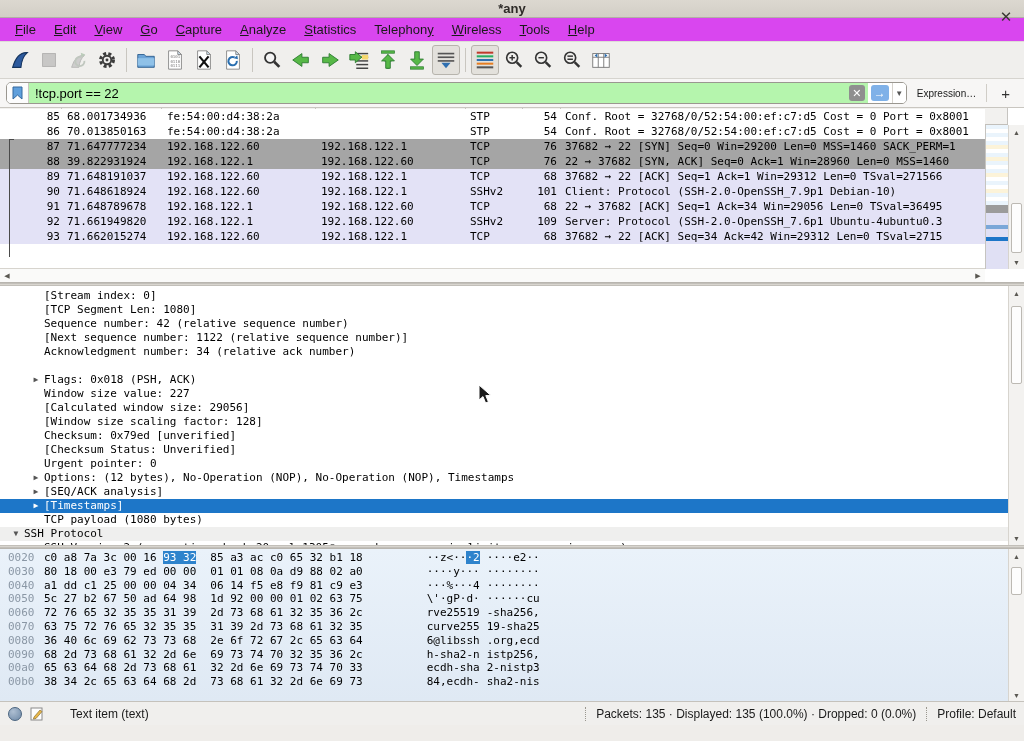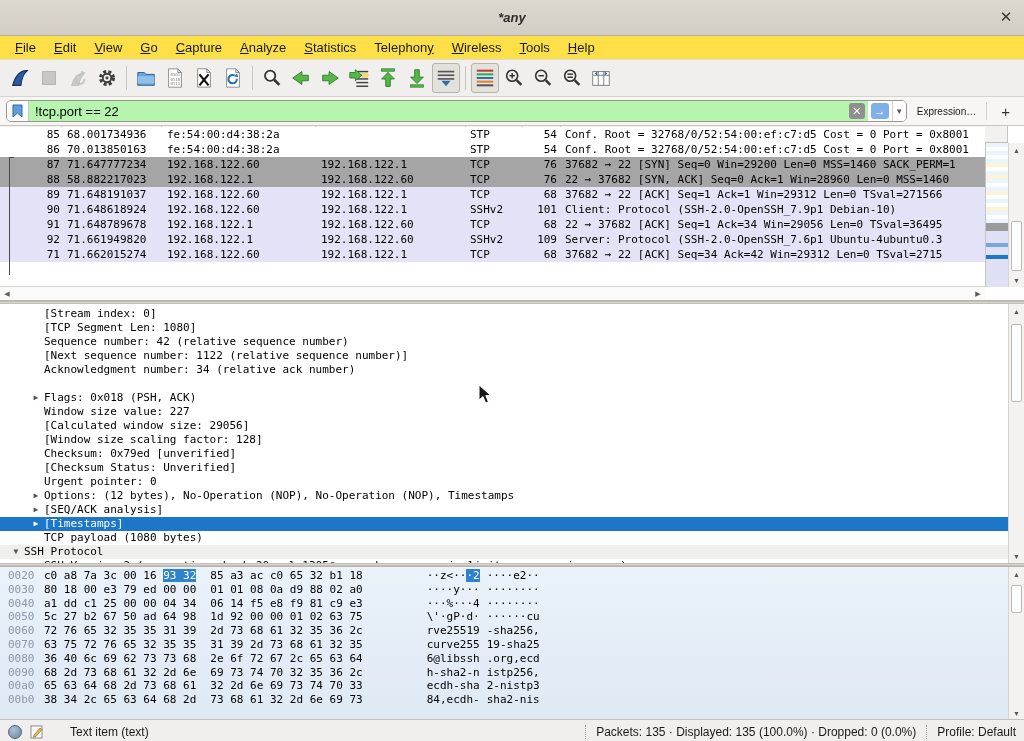--- a/index.html
+++ b/index.html
@@ -1,30 +1,30 @@
 <!DOCTYPE html>
 <html><head>
 <meta charset="utf-8">
 <style>
   * { margin:0; padding:0; box-sizing:border-box; }
   html,body { width:1024px; height:741px; overflow:hidden; background:#efedea;
               font-family:"Liberation Sans","DejaVu Sans",sans-serif; }
   .mono { font-family:"DejaVu Sans Mono","Liberation Mono",monospace; }
 
   
-  .titlebar { height:36px; background:linear-gradient(#dcd8d0,#d2cec6);
+  .titlebar { height:18px; background:linear-gradient(#dcd8d0,#d2cec6);
               border-bottom:1px solid #b2aea6; position:relative;
-              display:flex; align-items:center; justify-content:center;font-style:italic; }
+              display:flex; align-items:center; justify-content:center; }
   .title-text { font-weight:bold; font-size:13px; color:#2e2b28; }
   .close-btn { position:absolute; right:8px; top:7px; width:20px; height:20px;
                display:flex; align-items:center; justify-content:center;
                font-size:15px; font-weight:bold; color:#3a3733; cursor:default; }
 
   
-  .menubar { height:24px; background:#fde047; border-bottom:1px solid #dedcd7;
+  .menubar { height:24px; background:#d946ef; border-bottom:1px solid #dedcd7;
              display:flex; align-items:center; padding-left:6px; }
   .menu-item { font-size:13px; color:#1a1a1a; padding:3px 9px; }
   .menu-item u { text-decoration:underline; }
 
   
   .toolbar { height:37px; background:#f0efed; border-bottom:1px solid #d6d4cf;
              display:flex; align-items:center; padding-left:6px; gap:1px; }
   .tb-btn { width:28px; height:30px; display:flex; align-items:center; justify-content:center;
             border:1px solid transparent; border-radius:3px; }
   .tb-btn svg { width:22px; height:22px; }
@@ -365,21 +365,21 @@
         <div class="c-no">87</div>
         <div class="c-time">71.647777234</div>
         <div class="c-src">192.168.122.60</div>
         <div class="c-dst">192.168.122.1</div>
         <div class="c-proto">TCP</div>
         <div class="c-len">76</div>
         <div class="c-info">37682 → 22 [SYN] Seq=0 Win=29200 Len=0 MSS=1460 SACK_PERM=1</div>
       </div>
       <div class="prow gray">
         <div class="c-no">88</div>
-        <div class="c-time">58.882217023</div>
+        <div class="c-time">39.822931924</div>
         <div class="c-src">192.168.122.1</div>
         <div class="c-dst">192.168.122.60</div>
         <div class="c-proto">TCP</div>
         <div class="c-len">76</div>
         <div class="c-info">22 → 37682 [SYN, ACK] Seq=0 Ack=1 Win=28960 Len=0 MSS=1460</div>
       </div>
       <div class="prow lavender">
         <div class="c-no">89</div>
         <div class="c-time">71.648191037</div>
         <div class="c-src">192.168.122.60</div>
@@ -409,21 +409,21 @@
       <div class="prow lavender">
         <div class="c-no">92</div>
         <div class="c-time">71.661949820</div>
         <div class="c-src">192.168.122.1</div>
         <div class="c-dst">192.168.122.60</div>
         <div class="c-proto">SSHv2</div>
         <div class="c-len">109</div>
         <div class="c-info">Server: Protocol (SSH-2.0-OpenSSH_7.6p1 Ubuntu-4ubuntu0.3</div>
       </div>
       <div class="prow lavender">
-        <div class="c-no">71</div>
+        <div class="c-no">93</div>
         <div class="c-time">71.662015274</div>
         <div class="c-src">192.168.122.60</div>
         <div class="c-dst">192.168.122.1</div>
         <div class="c-proto">TCP</div>
         <div class="c-len">68</div>
         <div class="c-info">37682 → 22 [ACK] Seq=34 Ack=42 Win=29312 Len=0 TSval=2715</div>
       </div>
     </div>
   <div class="bracket"></div>
   <div class="minimap" id="minimap">

